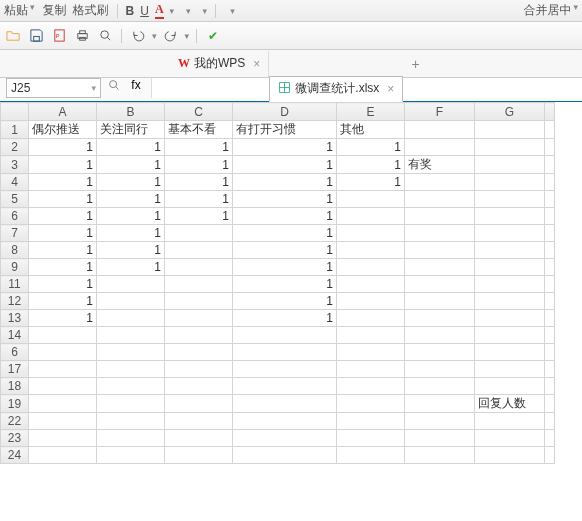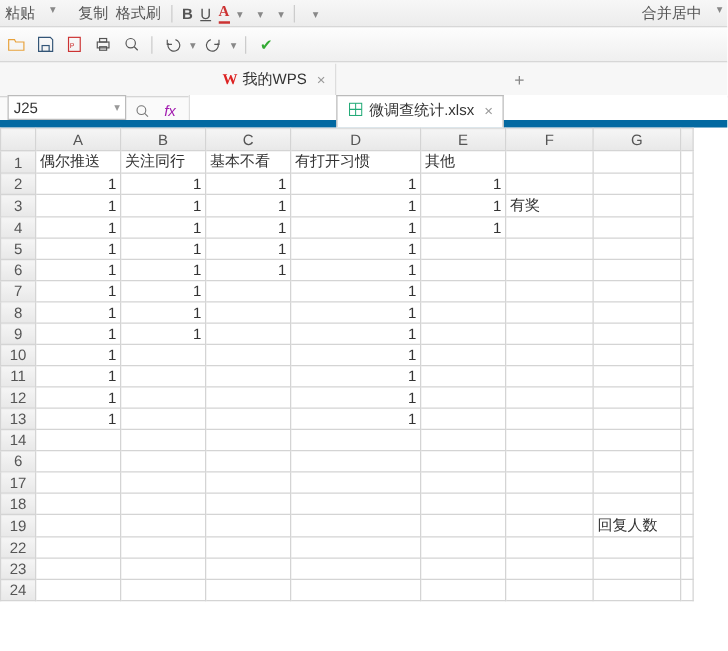--- a/index.html
+++ b/index.html
@@ -1,41 +1,41 @@
 <!DOCTYPE html>
 <html><head>
 <meta charset="utf-8">
 <style>
 * { margin: 0; padding: 0; box-sizing: border-box; font-family: "Microsoft YaHei", Arial, sans-serif; }
 body { background: #fff; width: 582px; height: 521px; overflow: hidden; font-size: 12px; color: #333; }
 
 .topbar { display: flex; align-items: center; height: 22px; background: linear-gradient(#f7f7f7,#ececec); border-bottom: 1px solid #ccc; padding: 0 4px; gap: 6px; white-space: nowrap; overflow: hidden; }
-.topbar .tool { display: inline-flex; align-items: flex-start; color: #555; gap: 12px; }
+.topbar .tool { display: inline-flex; align-items: flex-start; color: #555; gap: 2px; }
 .sep { width: 1px; height: 14px; background: #ccc; margin: 0 2px; }
 .dd { font-size: 9px; color: #888; }
 .btn-A { font-family: serif; font-weight: bold; }
 
 .iconbar { display: flex; align-items: center; height: 28px; background: linear-gradient(#fdfdfd,#efefef); border-bottom: 1px solid #ccc; padding: 0 4px; gap: 5px; }
 .iconbar .tool { width: 18px; height: 18px; display: inline-flex; align-items: center; justify-content: center; color: #555; }
 .iconbar svg { width: 15px; height: 15px; }
 
 .tabbar { display: flex; align-items: center; height: 28px; background: #f7f7f7; border-bottom: 1px solid #ccc; padding-left: 170px; }
 .tab { display: inline-flex; align-items: center; height: 26px; padding: 0 8px; border-right: 1px solid #ddd; gap: 4px; cursor: default; }
 .tab.active { background: #fff; border: 1px solid #bbb; border-bottom: 1px solid #fff; position: relative; top: 1px; margin-top: 48px; }
 .tab-w { color: #d22; font-weight: bold; font-family: serif; }
 .tab-s { color: #2a7; }
 .tab-close { color: #999; margin-left: 4px; }
 .tab-add { padding: 0 8px; color: #888; font-size: 14px; }
 
-.fxbar { display: flex; align-items: flex-end; height: 24px; border-bottom: 6px solid #0369a1; background: #fafafa; }
+.fxbar { display: flex; align-items: flex-start; height: 24px; border-bottom: 1px solid #0369a1; background: #fafafa; }
 .namebox { width: 95px; height: 20px; border: 1px solid #bbb; background: #fff; margin: 0 2px 0 6px; display: flex; align-items: center; justify-content: space-between; padding: 0 4px; }
 .namebox .arrow { font-size: 9px; color: #999; }
 .fxicon { display: inline-flex; width: 22px; justify-content: center; color: #777; }
 .fxicon svg { width: 14px; height: 14px; }
-.fx { font-style: italic; color: #a21caf; }
+.fx { color: #000000; }
 .fxinput { flex: 1; height: 20px; border: none; background: #fff; border-left: 1px solid #ddd; margin-left: 4px; }
 
 .sheet { position: relative; height: calc(521px - 22px - 28px - 28px - 24px); overflow: hidden; }
 table { border-collapse: collapse; table-layout: fixed; }
 th, td { border: 1px solid #d4d4d4; height: 17px; font-size: 12px; padding: 0 3px; white-space: nowrap; overflow: hidden; }
 th.rowhead, td.rowhead { width: 28px; background: linear-gradient(#f5f5f5,#e8e8e8); text-align: center; color: #555; font-weight: normal; }
 .colhead th { background: linear-gradient(#f5f5f5,#e8e8e8); text-align: center; color: #555; font-weight: normal; height: 18px; }
 .corner { width: 28px; background: linear-gradient(#f5f5f5,#e8e8e8); }
 td.cell { background: #fff; }
 td.cell.num { text-align: right; }
@@ -301,31 +301,20 @@
           <td class="cell num colA">1</td>
           <td class="cell num colB">1</td>
           <td class="cell colC"></td>
           <td class="cell num colD">1</td>
           <td class="cell colE"></td>
           <td class="cell colF"></td>
           <td class="cell colG"></td>
           <td class="cell colH"></td>
         </tr>
         <tr>
-          <td class="rowhead">10</td>
-          <td class="cell num colA">1</td>
-          <td class="cell colB"></td>
-          <td class="cell colC"></td>
-          <td class="cell num colD">1</td>
-          <td class="cell colE"></td>
-          <td class="cell colF"></td>
-          <td class="cell colG"></td>
-          <td class="cell colH"></td>
-        </tr>
-        <tr>
           <td class="rowhead">11</td>
           <td class="cell num colA">1</td>
           <td class="cell colB"></td>
           <td class="cell colC"></td>
           <td class="cell num colD">1</td>
           <td class="cell colE"></td>
           <td class="cell colF"></td>
           <td class="cell colG"></td>
           <td class="cell colH"></td>
         </tr>

